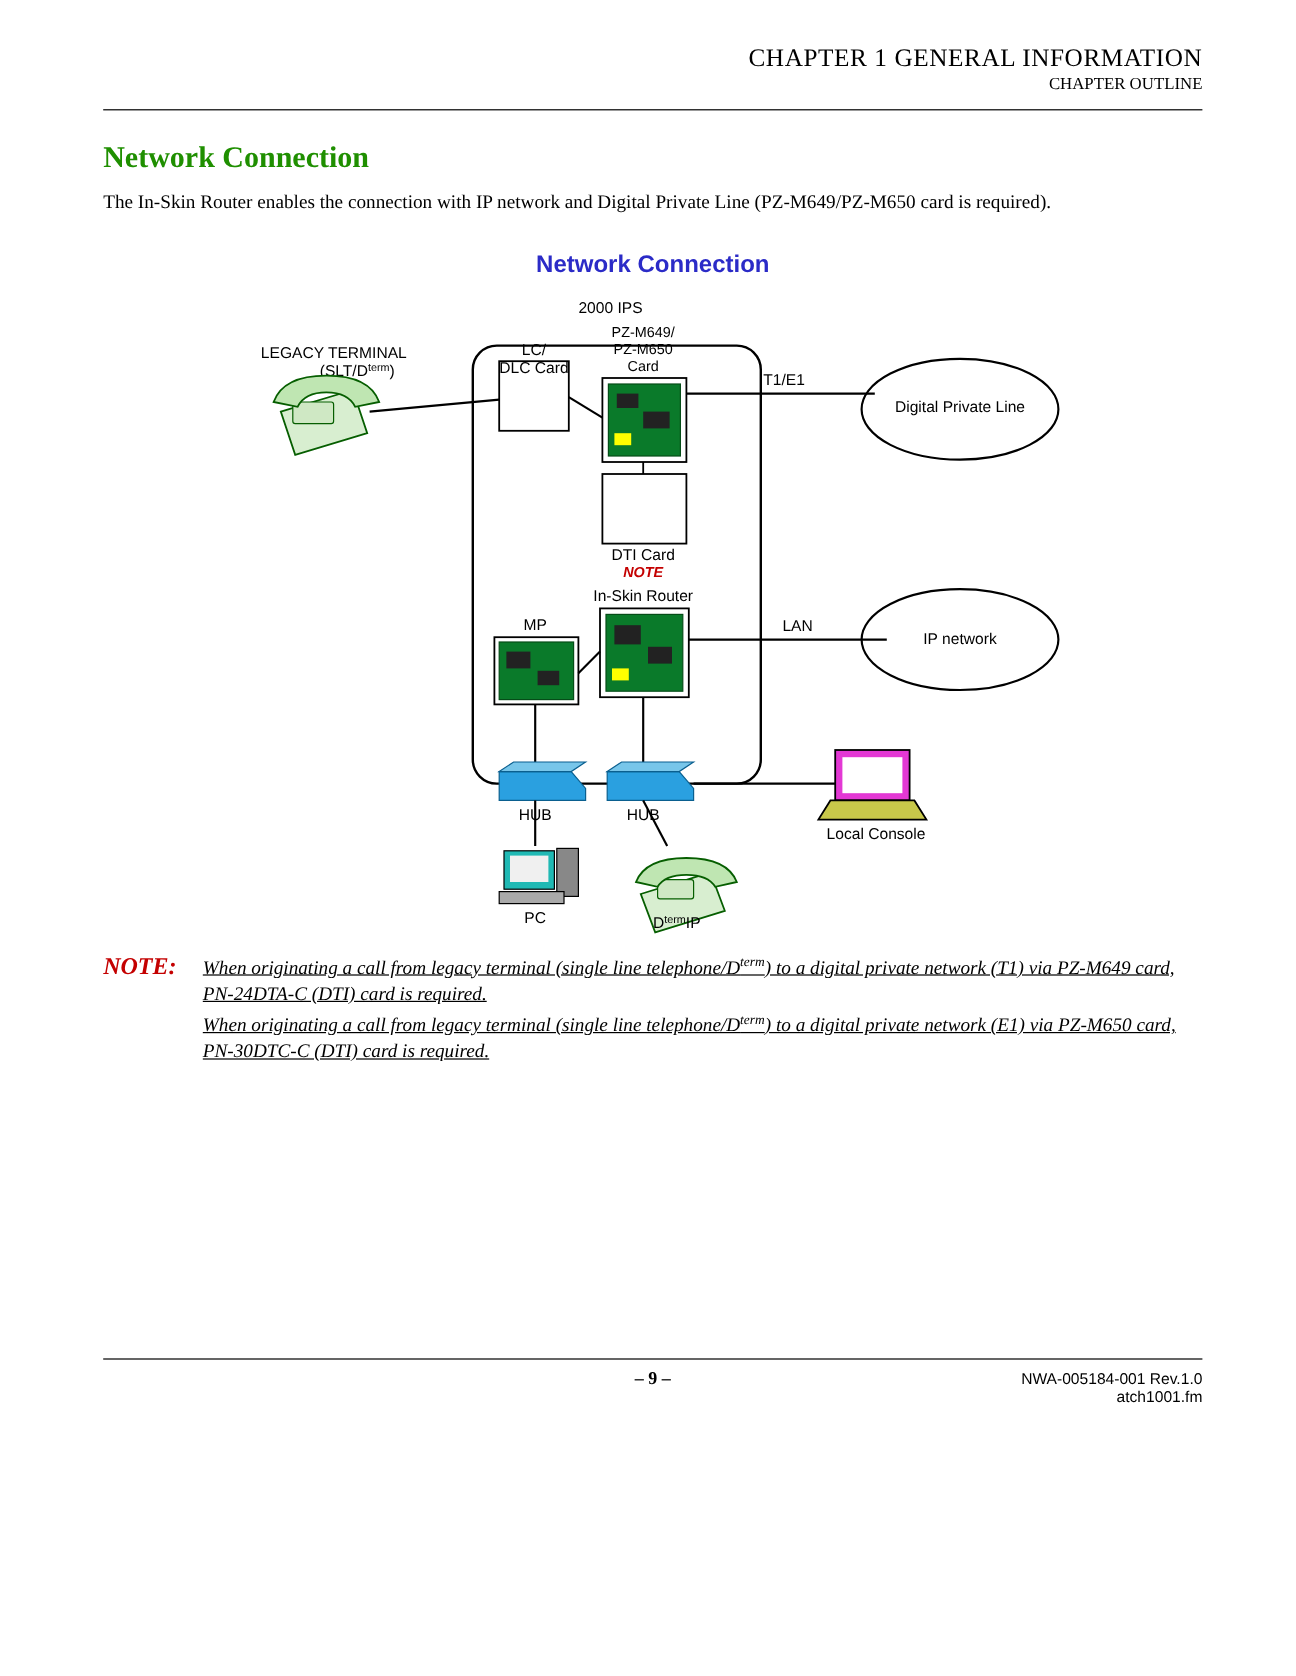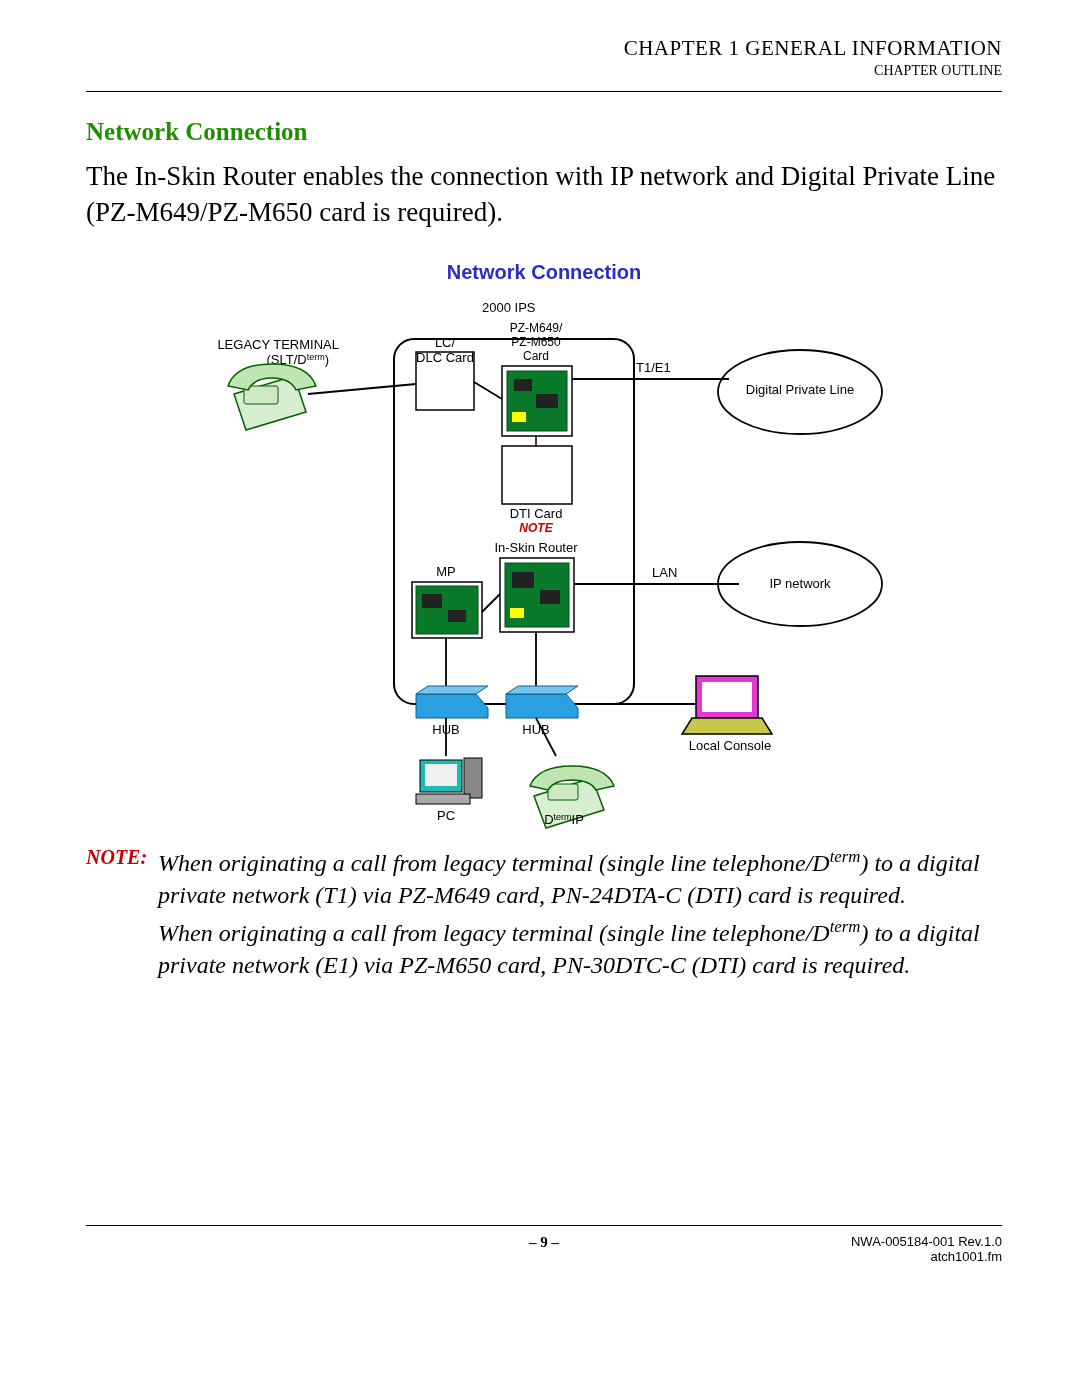--- a/index.html
+++ b/index.html
@@ -27,21 +27,21 @@
     margin: 12px 0 26px 0;
   }
   .section-h {
     color: #1f8f00;
     font-weight: bold;
     font-family: "Times New Roman", serif;
     font-size: 25px;
     margin: 0 0 6px 0;
   }
   .body-p {
-    font-size: 27px;
+    font-size: 16px;
     line-height: 1.35;
     margin: 12px 0 30px 0;
   }
   .fig-title {
     text-align: center;
     color: #2b2bc7;
     font-weight: bold;
     font-family: Arial, Helvetica, sans-serif;
     font-size: 20px;
     margin: 6px 0 10px;
@@ -61,34 +61,35 @@
   .note-label {
     font-family: Arial, Helvetica, sans-serif;
     font-size: 12px;
     font-weight: bold;
     font-style: italic;
     fill: #c40000;
   }
 
   .note-block {
     display: flex;
-    gap: 0;
+    gap: 11px;
     margin-top: 10px;
   }
   .note-key {
     color: #c40000;
     font-weight: bold;
     font-style: italic;
     font-size: 20px;
     min-width: 72px;
   }
   .note-text {
-    font-size: 24px;
+    font-size: 16px;
     font-style: italic;
     line-height: 1.35;
+    text-decoration: underline;
   }
   .note-text p { margin: 0 0 4px 0; }
   sup { font-size: 0.7em; vertical-align: super; font-style: inherit; }
 
   .footer-rule {
     border: none;
     border-top: 1.5px solid #000;
     margin-top: 240px;
   }
   .footer {

